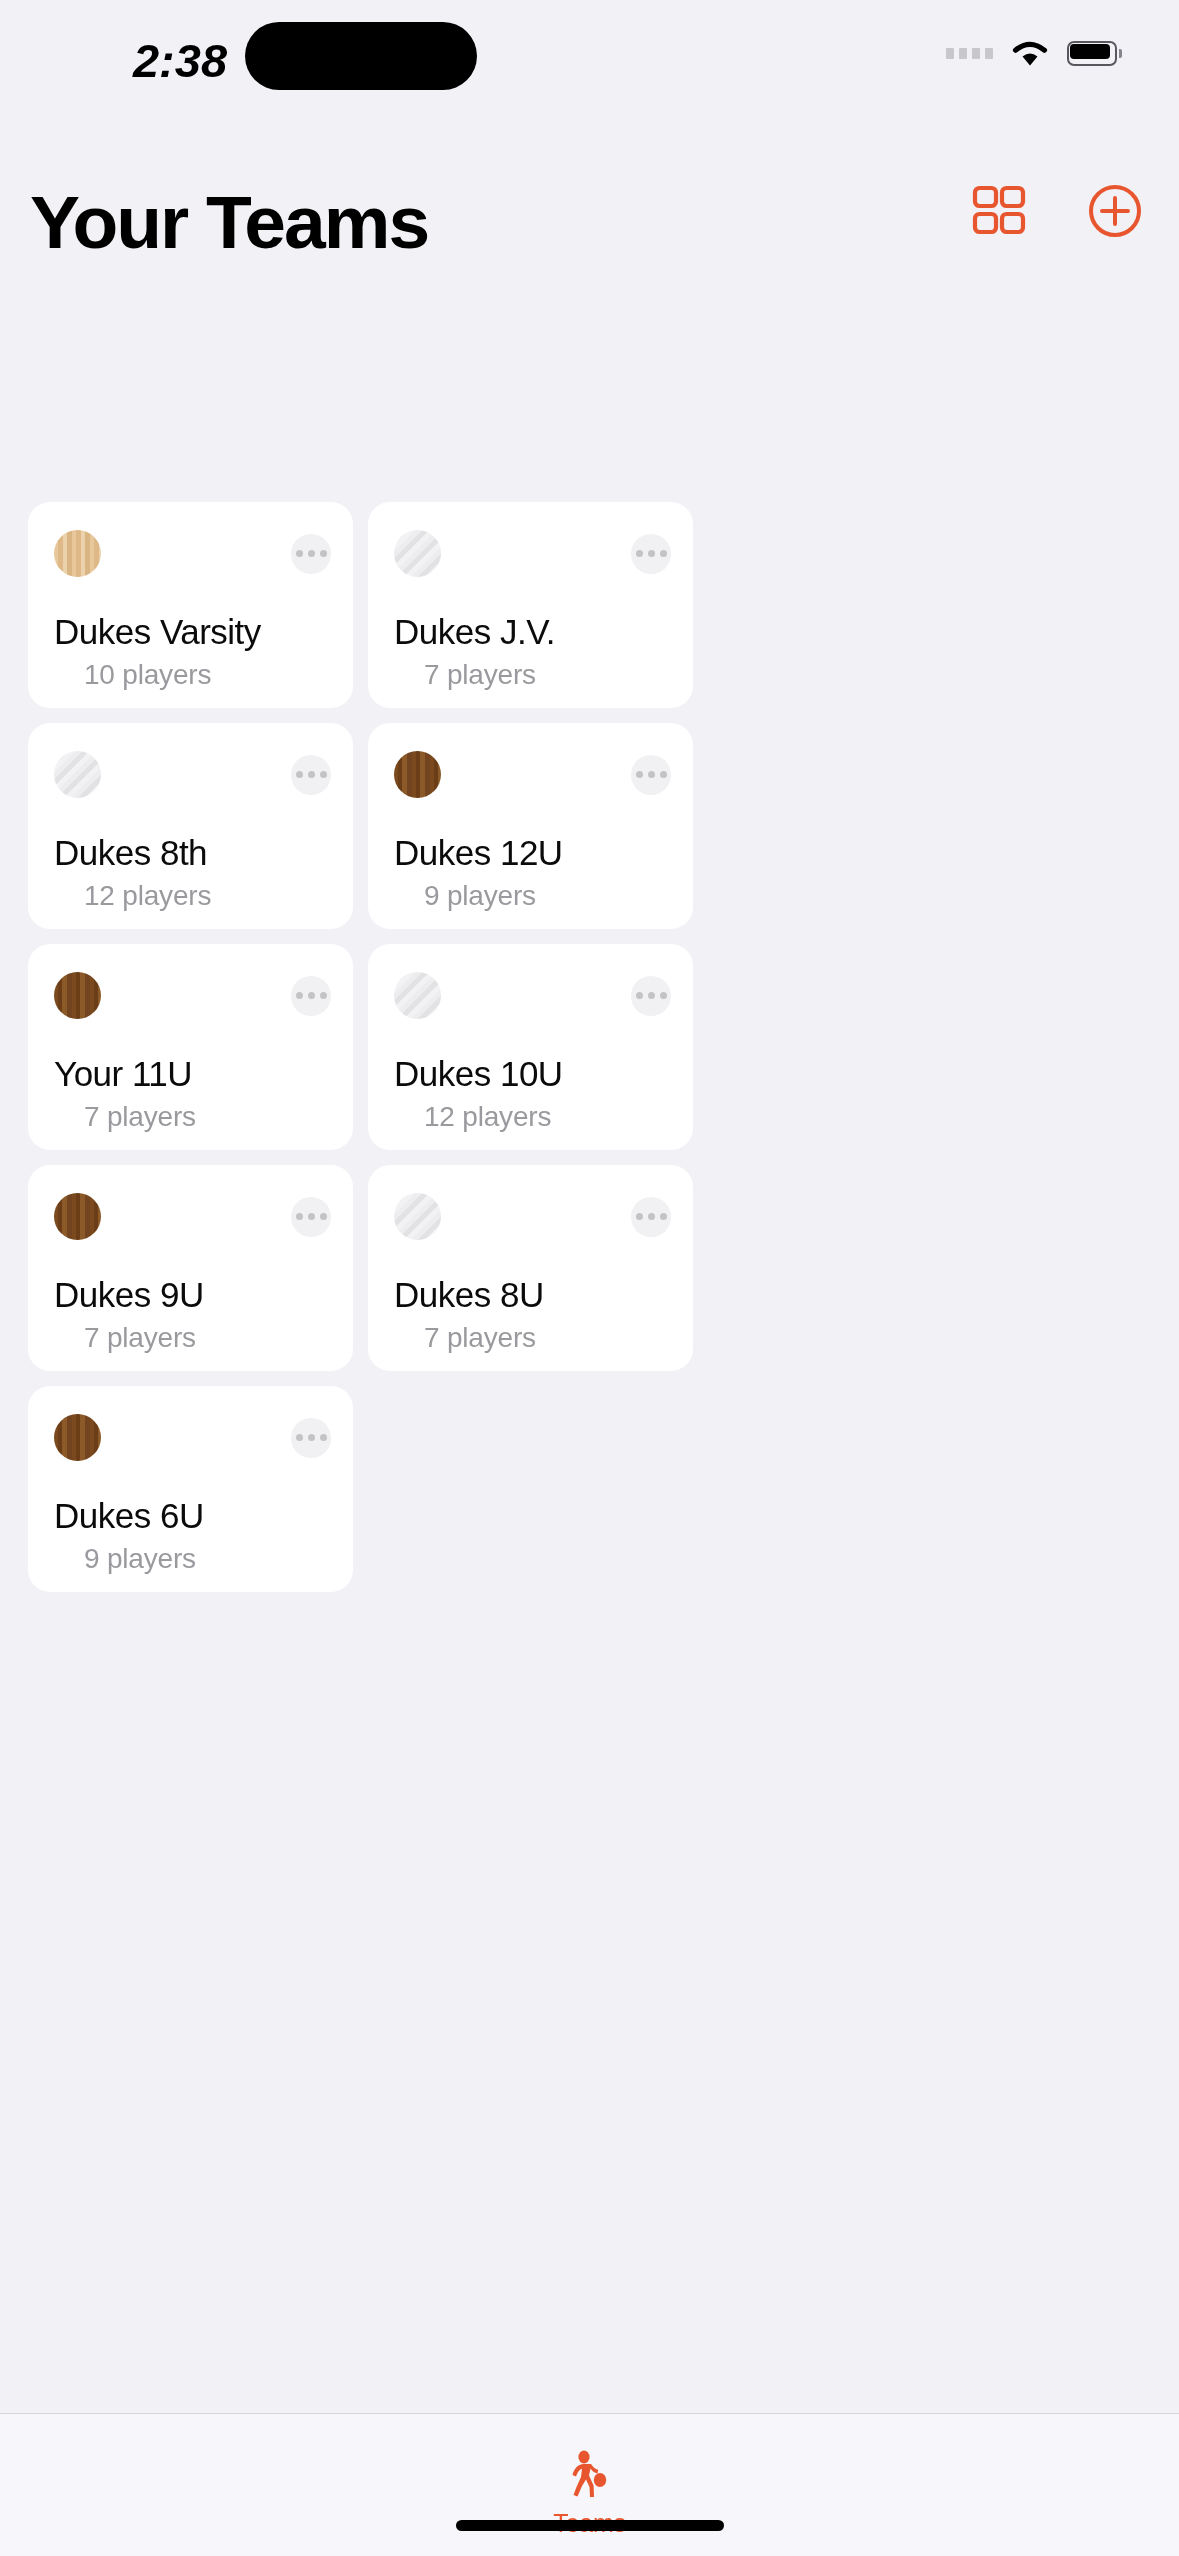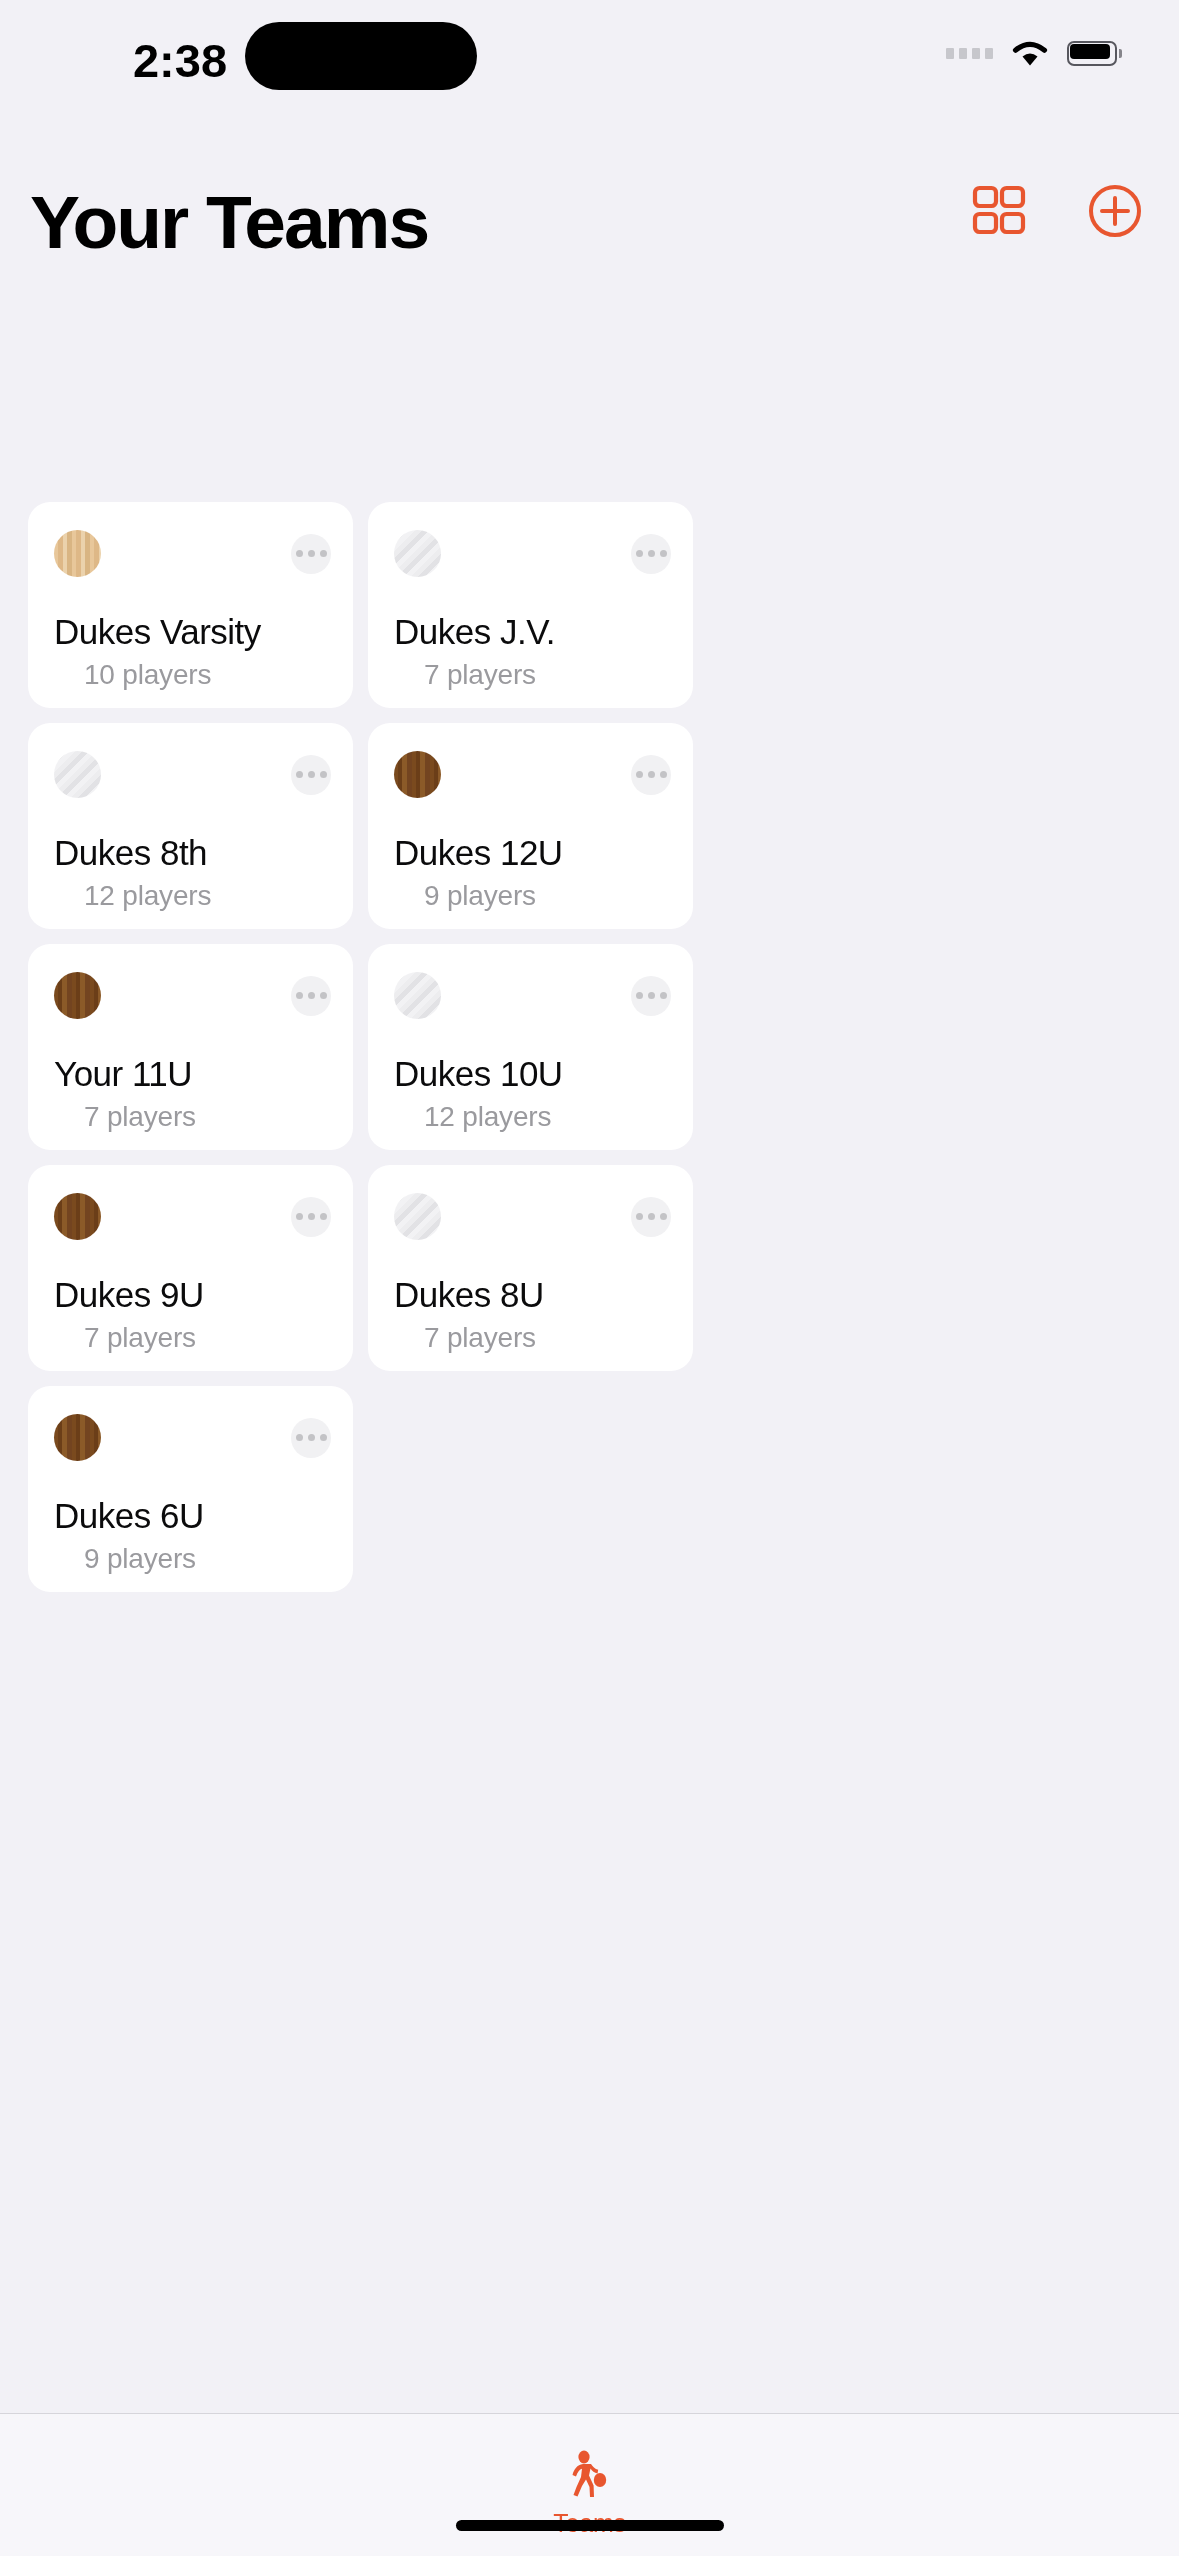--- a/index.html
+++ b/index.html
@@ -13,20 +13,21 @@
   #screen { position:relative; width:1179px; height:2556px; background:#F2F1F6; }
 
   
   #status-bar {
     position:absolute; top:0; left:0; width:1179px; height:115px;
   }
   #status-time {
     position:absolute; left:100px; top:33px; width:160px;
     font-size:47px; font-weight:700; color:#000; letter-spacing:0px;
     text-align:center;
+    font-style:italic;
   }
   #dynamic-island {
     position:absolute; left:245px; top:22px; width:232px; height:68px;
     background:#000; border-radius:40px;
   }
   #status-right {
     position:absolute; right:62px; top:38px;
     display:flex; align-items:center; gap:16px;
   }
   .cell-dots { display:flex; gap:5px; align-items:center; }

